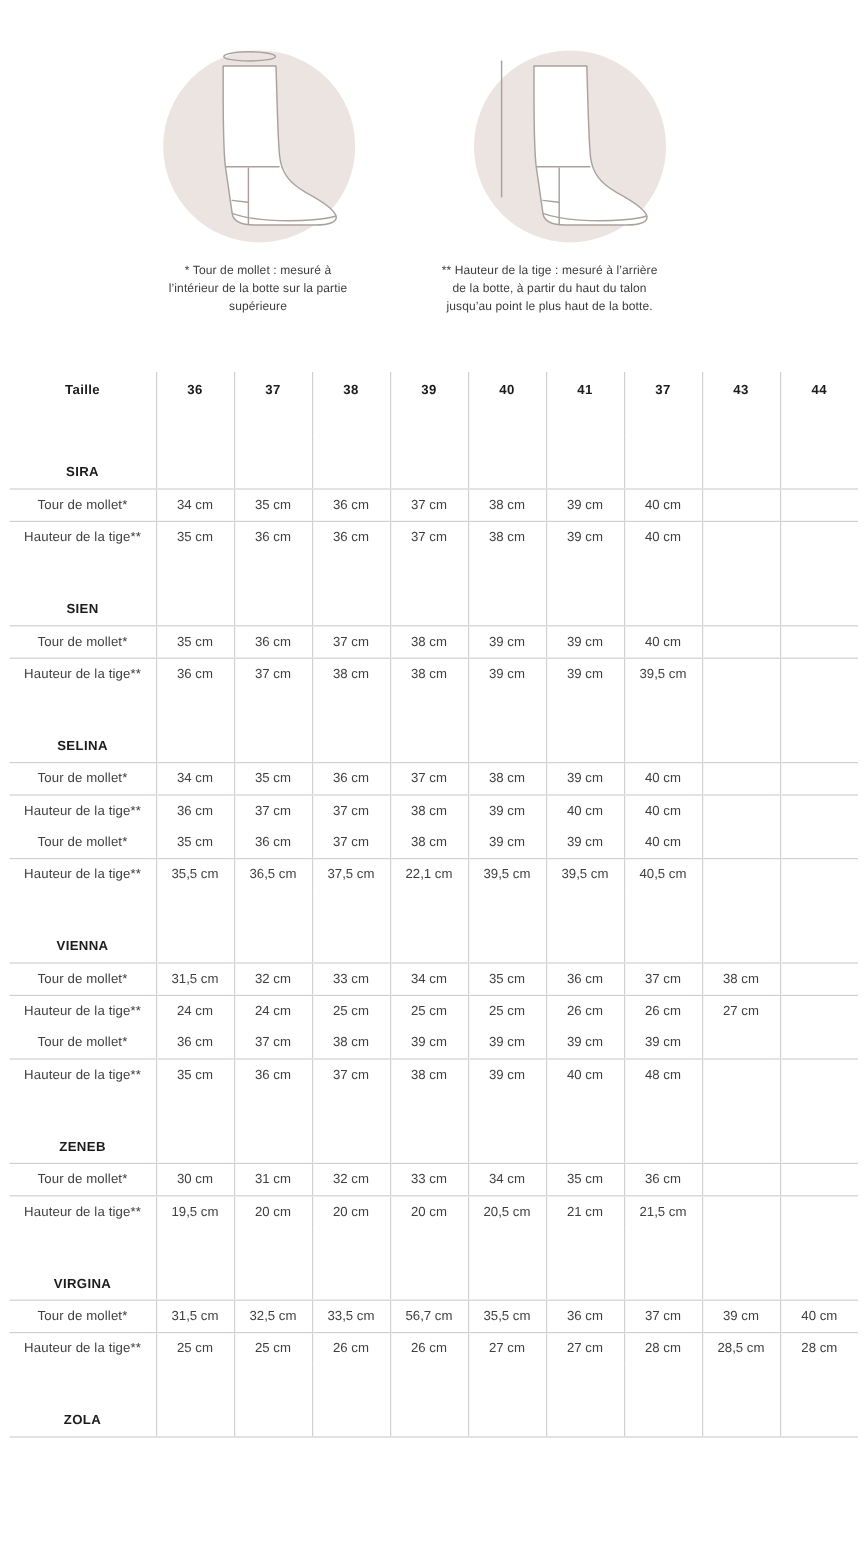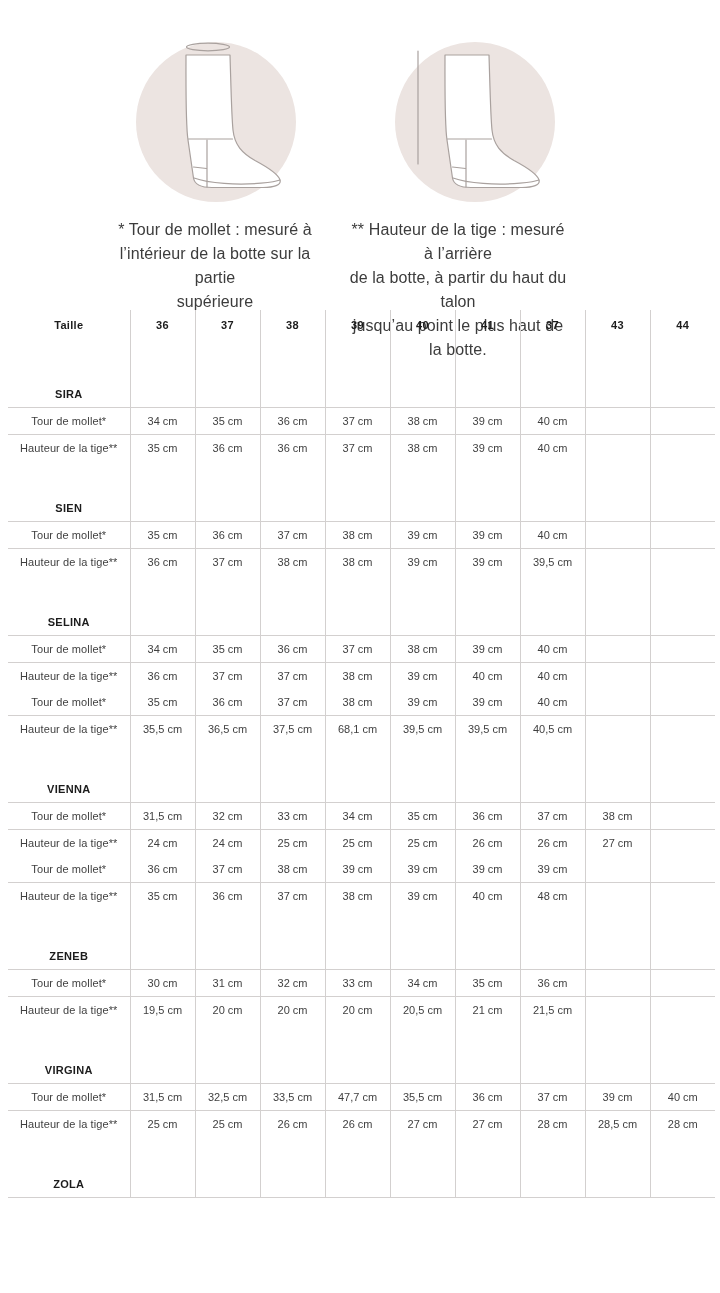--- a/index.html
+++ b/index.html
@@ -7,21 +7,21 @@
     width:720px;height:1293px;position:relative;overflow:hidden;
     font-family:"Liberation Sans",sans-serif;color:#3f3f3f;
     -webkit-font-smoothing:antialiased;
   }
   
   .diagram{position:absolute;top:36px;width:166px;height:170px;}
   .diagram.left{left:133px;}
   .diagram.right{left:392px;}
   .caption{
     position:absolute;top:218px;width:220px;
-    font-size:16px;line-height:1.5;text-align:center;
+    font-size:10px;line-height:1.5;text-align:center;
     color:#3c3c3c;white-space:pre-line;letter-spacing:.1px;
   }
   .caption.left{left:105px;}
   .caption.right{left:348px;}
   
   table.size-table{
     position:absolute;left:8px;top:310px;width:707px;
     border-collapse:collapse;table-layout:fixed;
   }
   .size-table th,.size-table td{
@@ -248,21 +248,21 @@
         <td class="value">39 cm</td>
         <td class="value">40 cm</td>
         <td class="value"></td>
         <td class="value"></td>
       </tr>
       <tr class="measure-row">
         <td class="row-label">Hauteur de la tige**</td>
         <td class="value">35,5 cm</td>
         <td class="value">36,5 cm</td>
         <td class="value">37,5 cm</td>
-        <td class="value">68,1 cm</td>
+        <td class="value">22,1 cm</td>
         <td class="value">39,5 cm</td>
         <td class="value">39,5 cm</td>
         <td class="value">40,5 cm</td>
         <td class="value"></td>
         <td class="value"></td>
       </tr>
       <tr class="name-row">
         <td>VIENNA</td>
         <td></td>
         <td></td>
@@ -368,21 +368,21 @@
         <td></td>
         <td></td>
         <td></td>
         <td></td>
       </tr>
       <tr class="measure-row ruled">
         <td class="row-label">Tour de mollet*</td>
         <td class="value">31,5 cm</td>
         <td class="value">32,5 cm</td>
         <td class="value">33,5 cm</td>
-        <td class="value">47,7 cm</td>
+        <td class="value">56,7 cm</td>
         <td class="value">35,5 cm</td>
         <td class="value">36 cm</td>
         <td class="value">37 cm</td>
         <td class="value">39 cm</td>
         <td class="value">40 cm</td>
       </tr>
       <tr class="measure-row">
         <td class="row-label">Hauteur de la tige**</td>
         <td class="value">25 cm</td>
         <td class="value">25 cm</td>

